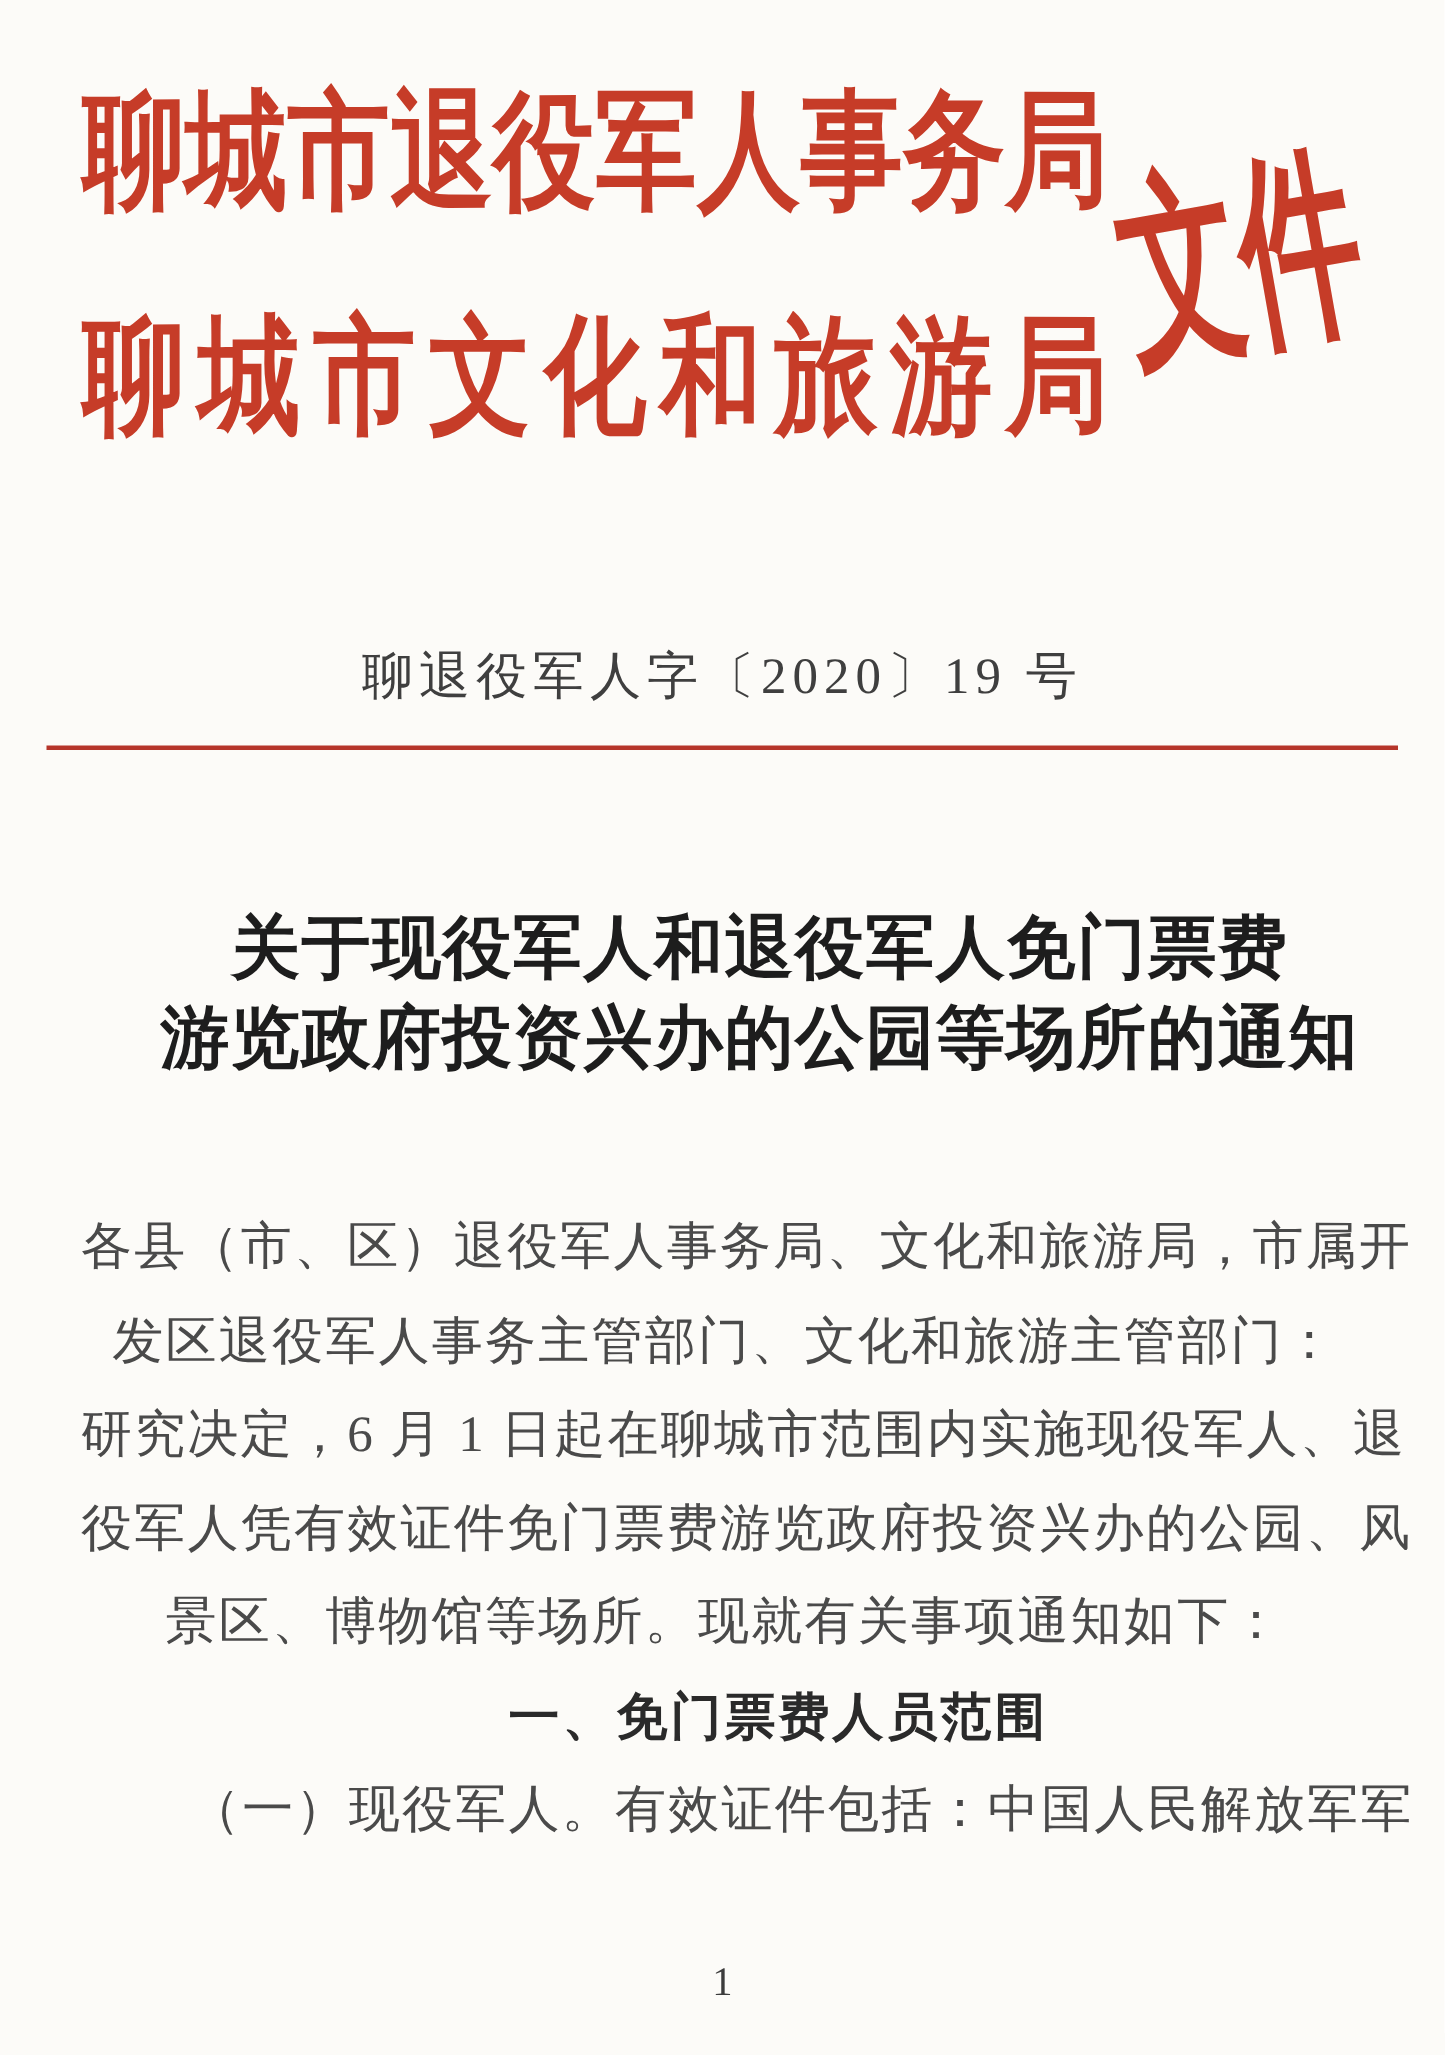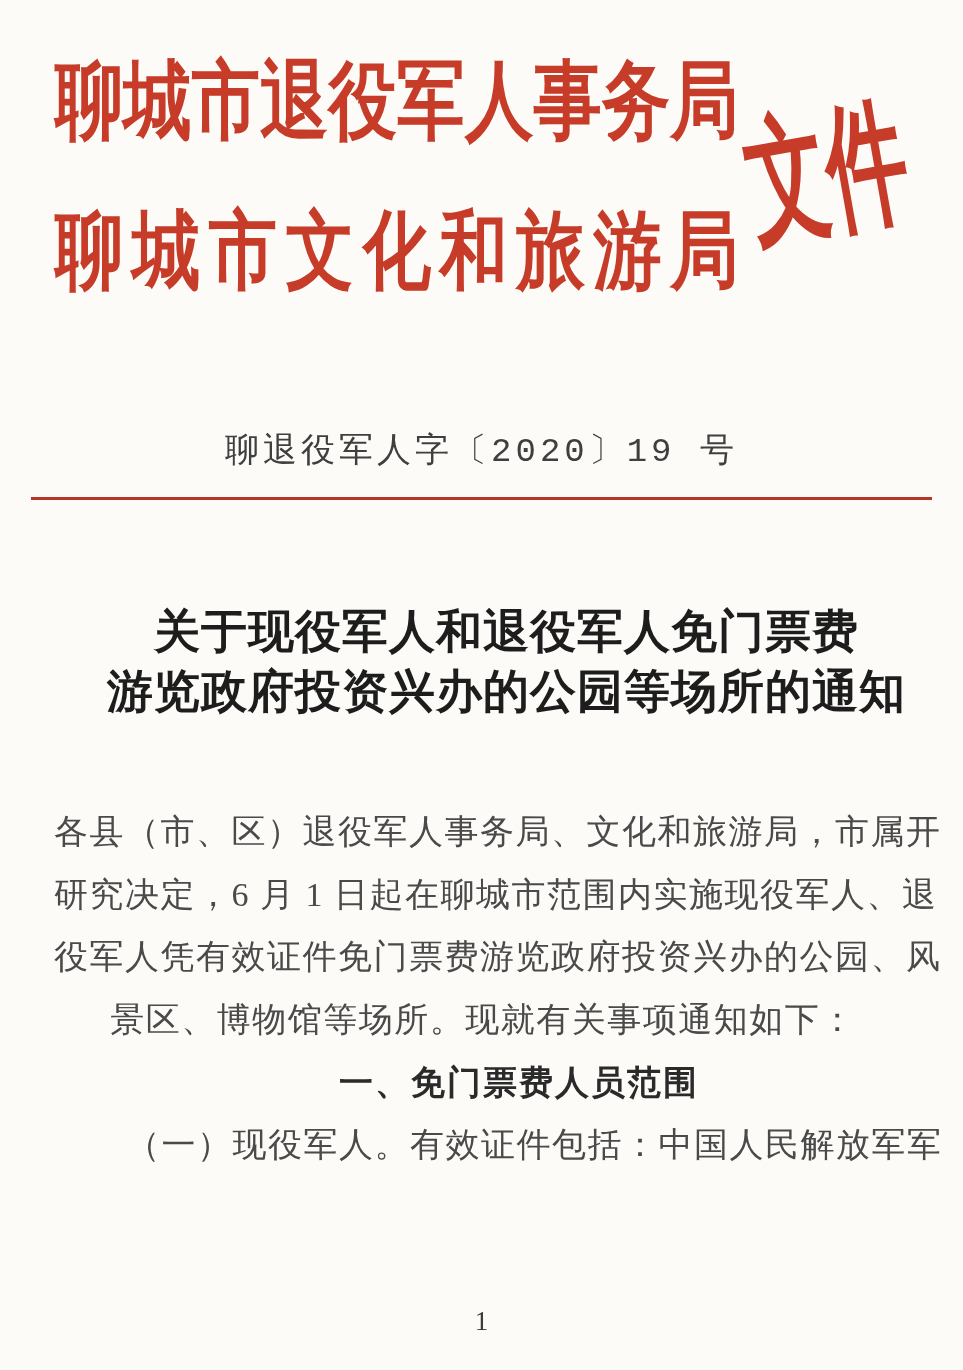--- a/index.html
+++ b/index.html
@@ -57,21 +57,20 @@
   .ref-number {
     position: absolute;
     top: 432px;
     left: 0;
     width: 963px;
     text-align: center;
     font-size: 34px;
     line-height: 1.2;
     letter-spacing: 4px;
     color: #3f3f3f;
-    font-family: Liberation Mono, monospace;
   }
 
   
   .red-rule {
     position: absolute;
     top: 497px;
     left: 31px;
     width: 901px;
     height: 3px;
     background: #b5352a;
@@ -146,20 +145,21 @@
 
   <hr class="red-rule">
 
   <h1 class="title">
     <span>关于现役军人和退役军人免门票费</span><br>
     <span>游览政府投资兴办的公园等场所的通知</span>
   </h1>
 
   <div class="body-block">
     <div class="body-line">各县（市、区）退役军人事务局、文化和旅游局，市属开</div>
+    <div class="body-line">发区退役军人事务主管部门、文化和旅游主管部门：</div>
     <div class="body-line">研究决定，6 月 1 日起在聊城市范围内实施现役军人、退</div>
     <div class="body-line">役军人凭有效证件免门票费游览政府投资兴办的公园、风</div>
     <div class="body-line">景区、博物馆等场所。现就有关事项通知如下：</div>
     <div class="body-line indent heading">一、免门票费人员范围</div>
     <div class="body-line indent">（一）现役军人。有效证件包括：中国人民解放军军</div>
   </div>
 
   <div class="page-number">1</div>
 
 </div>

